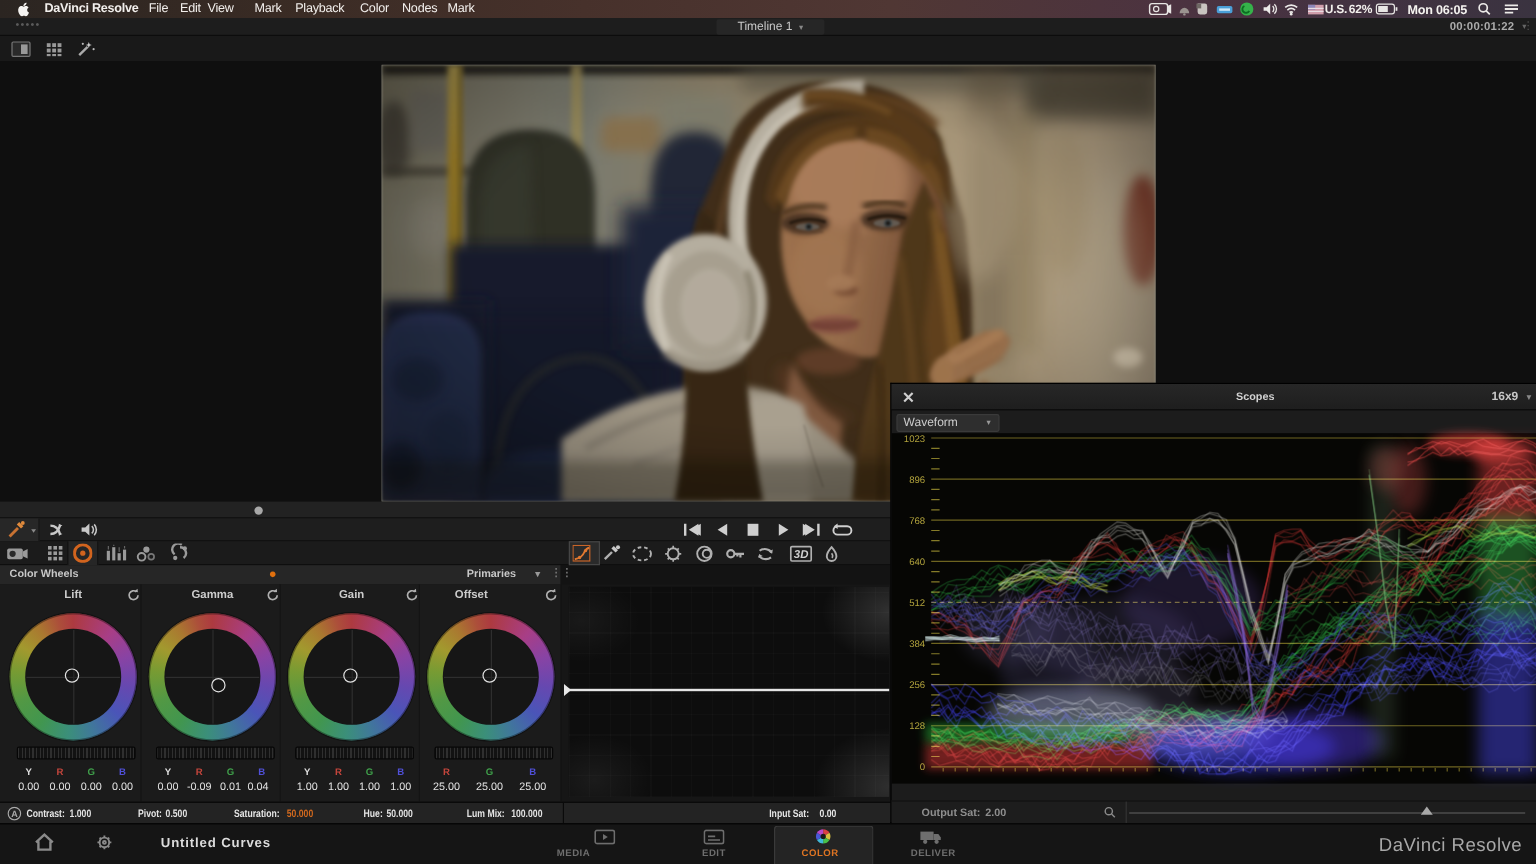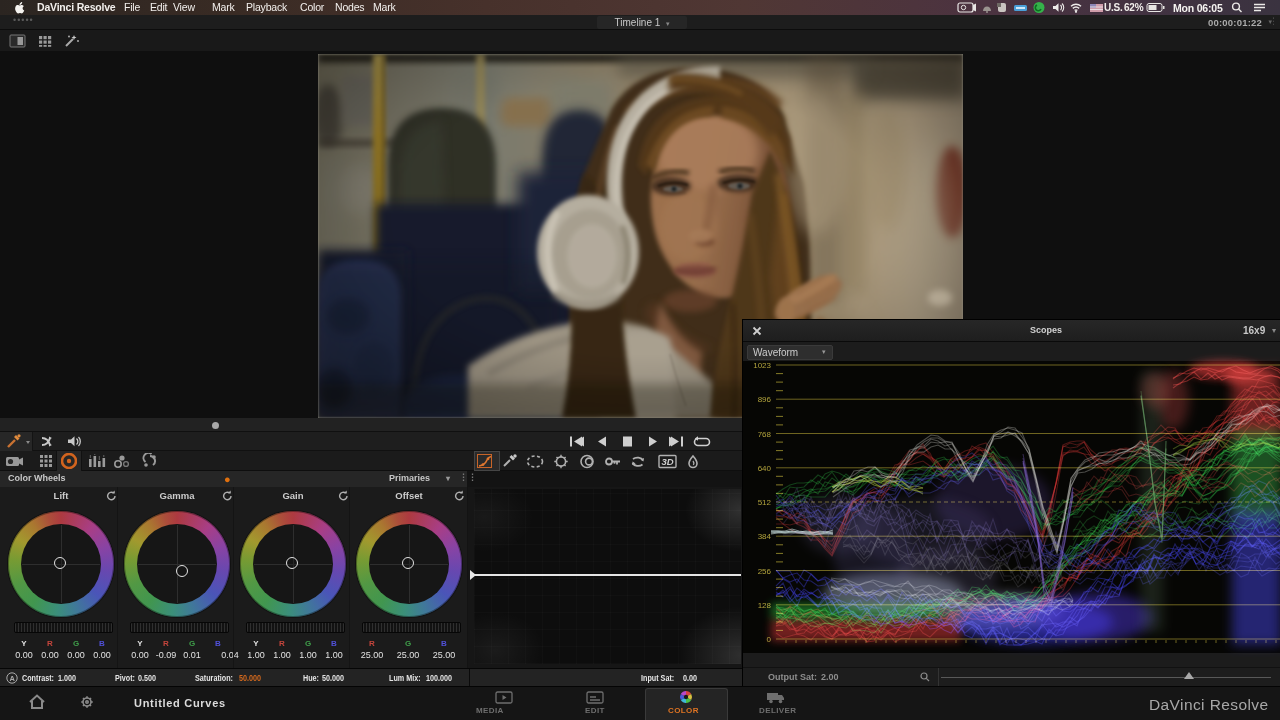--- a/index.html
+++ b/index.html
@@ -417,42 +417,42 @@
       <div class="abs" style="left:177px;top:38px;width:1px;height:78px;background:#2e2e2e"></div>
       <div class="abs" style="left:176px;top:78px;width:12px;height:12px;border:1.5px solid #e2e2e2;border-radius:50%;background:rgba(20,20,20,0.25)"></div>
       <div class="slid" style="left:130px;width:99px"></div>
       <span class="vlab" style="left:125px;color:#e0e0e0">Y</span>
       <span class="vnum" style="left:121px">0.00</span>
       <span class="vlab" style="left:151px;color:#c4453c">R</span>
       <span class="vnum" style="left:147px">-0.09</span>
       <span class="vlab" style="left:177px;color:#3f9e4a">G</span>
       <span class="vnum" style="left:173px">0.01</span>
       <span class="vlab" style="left:203px;color:#5050d8">B</span>
-      <span class="vnum" style="left:211px">0.04</span>
+      <span class="vnum" style="left:196px">0.04</span>
       <span class="wlbl" style="left:263px;width:60px;text-align:center">Gain</span>
       <svg class="abs" style="left:338px;top:3px" width="11" height="11" viewBox="0 0 11 11">
         <path d="M9 6 a3.7 3.7 0 1 1 -1.3 -2.8" stroke="#b0b0b0" stroke-width="1.4" fill="none"></path>
         <path d="M8.6 0.6 l0.3 3 -3 -0.6z" fill="#b0b0b0"></path>
       </svg>
       <div class="wheelring abs" style="left:240px;top:24px;width:106px;height:106px;background:conic-gradient(from 0deg,#ad3a40 0deg,#a83e86 40deg,#8843a4 70deg,#6648b0 100deg,#4a55b8 130deg,#40789a 160deg,#3b8f7a 185deg,#41964f 215deg,#529844 245deg,#779b33 275deg,#a2992e 300deg,#aa7830 325deg,#ac4f3a 345deg,#ad3a40 360deg);">
         <div class="abs" style="left:13px;top:13px;width:80px;height:80px;border-radius:50%;background:#161616;"></div>
       </div>
       <div class="abs" style="left:254px;top:77px;width:78px;height:1px;background:#2e2e2e"></div>
       <div class="abs" style="left:293px;top:38px;width:1px;height:78px;background:#2e2e2e"></div>
       <div class="abs" style="left:286px;top:70px;width:12px;height:12px;border:1.5px solid #e2e2e2;border-radius:50%;background:rgba(20,20,20,0.25)"></div>
       <div class="slid" style="left:246px;width:99px"></div>
       <span class="vlab" style="left:241px;color:#e0e0e0">Y</span>
       <span class="vnum" style="left:237px">1.00</span>
       <span class="vlab" style="left:267px;color:#c4453c">R</span>
       <span class="vnum" style="left:263px">1.00</span>
       <span class="vlab" style="left:293px;color:#3f9e4a">G</span>
       <span class="vnum" style="left:289px">1.00</span>
       <span class="vlab" style="left:319px;color:#5050d8">B</span>
       <span class="vnum" style="left:315px">1.00</span>
-      <span class="wlbl" style="left:379px;width:60px;text-align:center">Offset</span>
+      <span class="wlbl" style="left:379px;width:60px;">Offset</span>
       <svg class="abs" style="left:454px;top:3px" width="11" height="11" viewBox="0 0 11 11">
         <path d="M9 6 a3.7 3.7 0 1 1 -1.3 -2.8" stroke="#b0b0b0" stroke-width="1.4" fill="none"></path>
         <path d="M8.6 0.6 l0.3 3 -3 -0.6z" fill="#b0b0b0"></path>
       </svg>
       <div class="wheelring abs" style="left:356px;top:24px;width:106px;height:106px;background:conic-gradient(from 0deg,#ad3a40 0deg,#a83e86 40deg,#8843a4 70deg,#6648b0 100deg,#4a55b8 130deg,#40789a 160deg,#3b8f7a 185deg,#41964f 215deg,#529844 245deg,#779b33 275deg,#a2992e 300deg,#aa7830 325deg,#ac4f3a 345deg,#ad3a40 360deg);">
         <div class="abs" style="left:13px;top:13px;width:80px;height:80px;border-radius:50%;background:#161616;"></div>
       </div>
       <div class="abs" style="left:370px;top:77px;width:78px;height:1px;background:#2e2e2e"></div>
       <div class="abs" style="left:409px;top:38px;width:1px;height:78px;background:#2e2e2e"></div>
       <div class="abs" style="left:402px;top:70px;width:12px;height:12px;border:1.5px solid #e2e2e2;border-radius:50%;background:rgba(20,20,20,0.25)"></div>
@@ -766,21 +766,21 @@
           <circle cx="59" cy="9" r="1.2"></circle>
           <path d="M59 3.2 v2 M59 12.8 v2 M53.2 9 h2 M62.8 9 h2 M55 5 l1.4 1.4 M61.6 11.6 l1.4 1.4 M63 5 l-1.4 1.4 M56.4 11.6 l-1.4 1.4"></path>
         </g>
       </svg>
       <span class="abs" style="left:134px;top:10px;color:#dcdcdc;font-size:11px;font-weight:bold;letter-spacing:0.7px">Untitled Curves</span>
       <div class="abs" style="left:645px;top:1px;width:83px;height:33px;background:#242424;border:1px solid #3a3a3a;border-bottom:none;border-radius:3px 3px 0 0"></div>
       <svg class="abs" style="left:495px;top:4px" width="18" height="13" viewBox="0 0 18 13">
         <rect x="1" y="1" width="16" height="11" rx="1.5" fill="none" stroke="#6e6e6e" stroke-width="1.3"></rect>
         <path d="M7.5 4 l4 2.5 -4 2.5z" fill="#6e6e6e"></path>
       </svg>
-      <span class="tabt" style="left:476px">MEDIA</span>
+      <span class="tabt" style="left:464px">MEDIA</span>
       <svg class="abs" style="left:586px;top:4px" width="18" height="13" viewBox="0 0 18 13">
         <rect x="1" y="1" width="16" height="11" rx="1.5" fill="none" stroke="#6e6e6e" stroke-width="1.3"></rect>
         <path d="M4 9 h10 M4 6 h6" stroke="#6e6e6e" stroke-width="1.4"></path>
       </svg>
       <span class="tabt" style="left:585px">EDIT</span>
       <svg class="abs" style="left:679px;top:3px" width="14" height="14" viewBox="0 0 14 14">
         <circle cx="7" cy="7" r="6" fill="#222"></circle>
         <path d="M7 7 L7 1 A6 6 0 0 1 12.2 4z" fill="#d84040"></path>
         <path d="M7 7 L12.2 4 A6 6 0 0 1 12.2 10z" fill="#d8c040"></path>
         <path d="M7 7 L12.2 10 A6 6 0 0 1 7 13z" fill="#48c048"></path>

